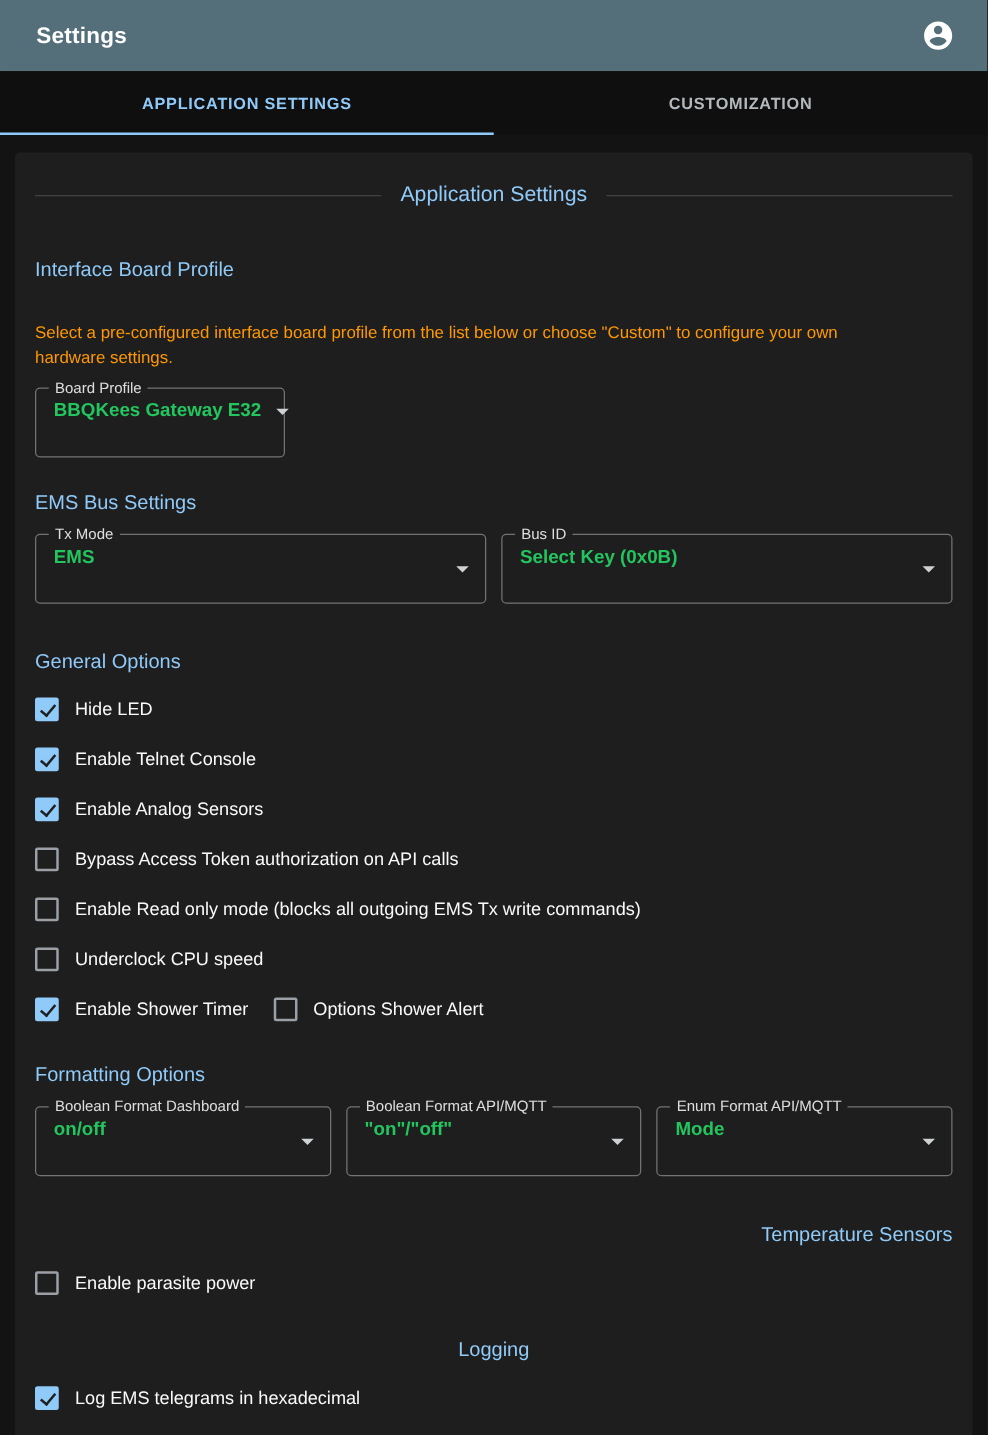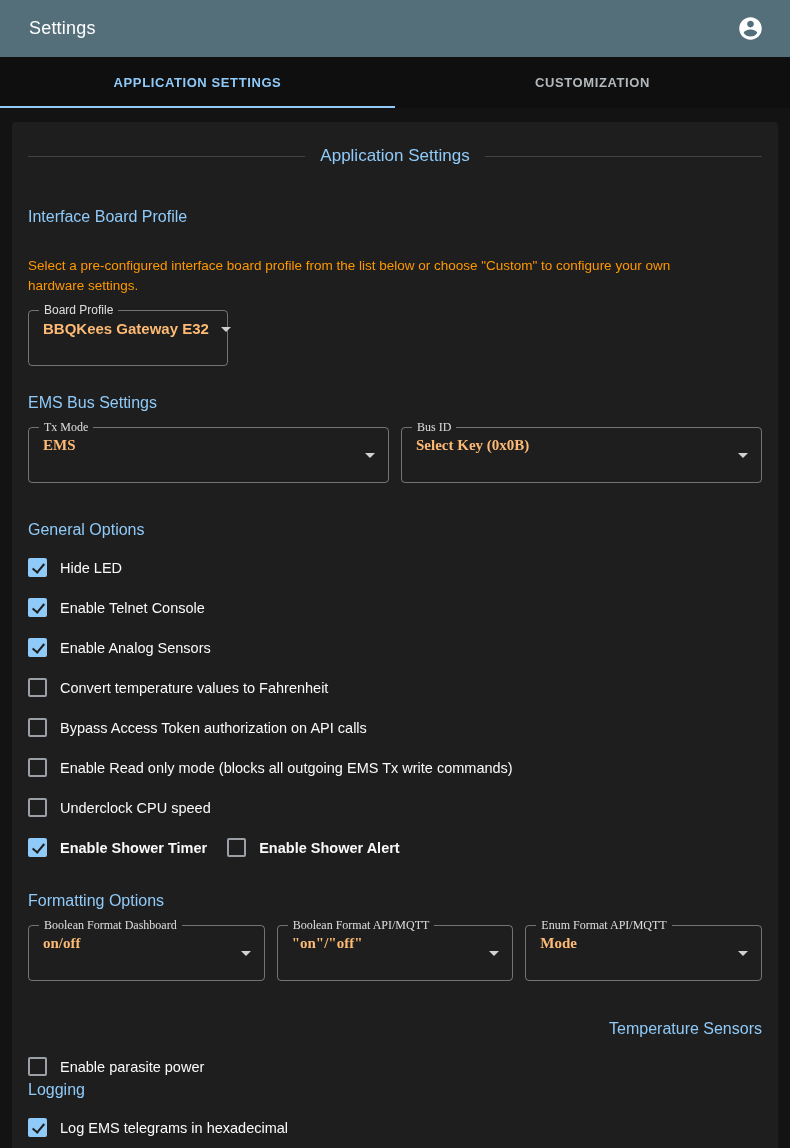--- a/index.html
+++ b/index.html
@@ -10,21 +10,21 @@
     color:#fafafa;
     -webkit-font-smoothing:antialiased;
   }
   
   .appbar{
     height:57px;background:#546e7a;
     display:flex;align-items:center;justify-content:space-between;
     padding:0 22px 0 29px;box-sizing:border-box;
     box-shadow:0 2px 4px rgba(0,0,0,.35);
   }
-  .appbar-title{font-size:18px;font-weight:normal;color:#ffffff;letter-spacing:.2px;}
+  .appbar-title{font-size:18px;font-weight:bold;color:#ffffff;letter-spacing:.2px;}
   .icon-btn{
     width:36px;height:36px;border:none;background:transparent;cursor:pointer;
     display:flex;align-items:center;justify-content:center;padding:0;
   }
   .icon-btn svg{width:27px;height:27px;fill:#ffffff;}
   
   .tabbar{
     height:51px;background:#0f0f0f;display:flex;position:relative;
   }
   .tab{
@@ -48,50 +48,50 @@
   .divider-heading .line{flex:1;height:1px;background:rgba(255,255,255,.16);}
   .divider-heading .txt{padding:0 15px;white-space:nowrap;}
   .section-title{
     color:#90caf9;font-size:16px;font-weight:normal;line-height:22px;margin:0;
   }
   .mt-board{margin-top:40px;}
   .mt-ems{margin-top:26px;}
   .mt-general{margin-top:36px;}
   .mt-fmt{margin-top:30px;}
   .mt-sensors{margin-top:37px;text-align:right;}
-  .mt-logging{}
+  .mt-logging{margin-top:31px;text-align:center;}
   .desc{
     color:#ff9800;font-size:13.5px;line-height:20px;margin-top:28px;max-width:700px;
   }
   
   .select{
     position:relative;height:56px;border:1px solid rgba(255,255,255,.38);
     border-radius:4px;box-sizing:border-box;cursor:pointer;background:transparent;
     display:flex;align-items:center;padding:0 32px 18px 14px;
   }
   .select-label{
     position:absolute;top:-8px;left:10px;background:#1e1e1e;padding:0 5px;
     font-size:12px;line-height:15px;color:rgba(255,255,255,.85);white-space:nowrap;
   }
-  .select-value{font-size:15px;font-weight:bold;color:#fdba74;white-space:nowrap;}
+  .select-value{font-size:15px;font-weight:bold;color:#22c55e;white-space:nowrap;}
   .select-arrow{
     position:absolute;right:13px;top:50%;margin-top:-2px;
     width:0;height:0;border-left:5px solid transparent;border-right:5px solid transparent;
     border-top:5px solid #cfd2d4;
   }
   .select.compact{width:200px;padding-right:14px;}
   .select.compact .select-arrow{position:static;margin:2px 0 0 12px;}
-  .select-row{display:flex;gap:12px;margin-top:13px;font-family:Liberation Serif, serif;}
+  .select-row{display:flex;gap:12px;margin-top:13px;}
   .select-row .select{flex:1;}
   .single-select{margin-top:13px;}
   
   .cb-list{margin-top:15px;}
   .cb-row{display:flex;align-items:center;gap:13px;height:24px;margin-bottom:16px;cursor:pointer;}
   .cb-row:last-child{margin-bottom:0;}
-  .cb-inline{display:flex;align-items:center;height:24px;margin-bottom:15px;font-weight:bold;}
+  .cb-inline{display:flex;align-items:center;height:24px;margin-bottom:15px;}
   .cb-inline .cb-row{margin-bottom:0;}
   .cb-inline .cb-row + .cb-row{margin-left:20px;}
   .cb-box{
     width:19px;height:19px;border:2px solid #9aa0a6;border-radius:2px;
     box-sizing:border-box;position:relative;flex:none;background:transparent;
   }
   .cb-box.checked{background:#90caf9;border-color:#90caf9;}
   .cb-box.checked::after{
     content:"";position:absolute;left:4.5px;top:0.5px;width:5px;height:10px;
     border:solid #1e1e1e;border-width:0 2px 2px 0;transform:rotate(40deg);
@@ -160,24 +160,20 @@
     <label class="cb-row">
       <span class="cb-box checked"></span>
       <span class="cb-label">Enable Telnet Console</span>
     </label>
 
     <label class="cb-row">
       <span class="cb-box checked"></span>
       <span class="cb-label">Enable Analog Sensors</span>
     </label>
 
-    <label class="cb-row">
-      <span class="cb-box"></span>
-      <span class="cb-label">Convert temperature values to Fahrenheit</span>
-    </label>
 
     <label class="cb-row">
       <span class="cb-box"></span>
       <span class="cb-label">Bypass Access Token authorization on API calls</span>
     </label>
 
     <label class="cb-row">
       <span class="cb-box"></span>
       <span class="cb-label">Enable Read only mode (blocks all outgoing EMS Tx write commands)</span>
     </label>
@@ -187,21 +183,21 @@
       <span class="cb-label">Underclock CPU speed</span>
     </label>
 
     <div class="cb-inline">
       <label class="cb-row">
         <span class="cb-box checked"></span>
         <span class="cb-label">Enable Shower Timer</span>
       </label>
       <label class="cb-row">
         <span class="cb-box"></span>
-        <span class="cb-label">Enable Shower Alert</span>
+        <span class="cb-label">Options Shower Alert</span>
       </label>
     </div>
   </div>
 
   <h2 class="section-title mt-fmt">Formatting Options</h2>
   <div class="select-row">
     <div class="select">
       <span class="select-label">Boolean Format Dashboard</span>
       <span class="select-value">on/off</span>
       <span class="select-arrow"></span>

